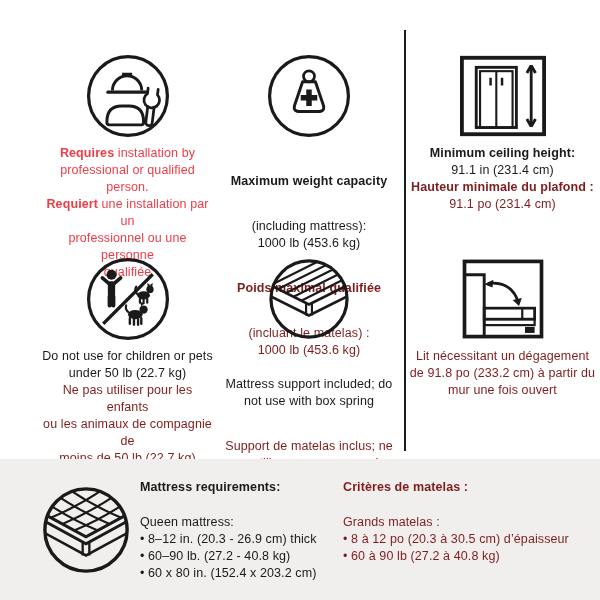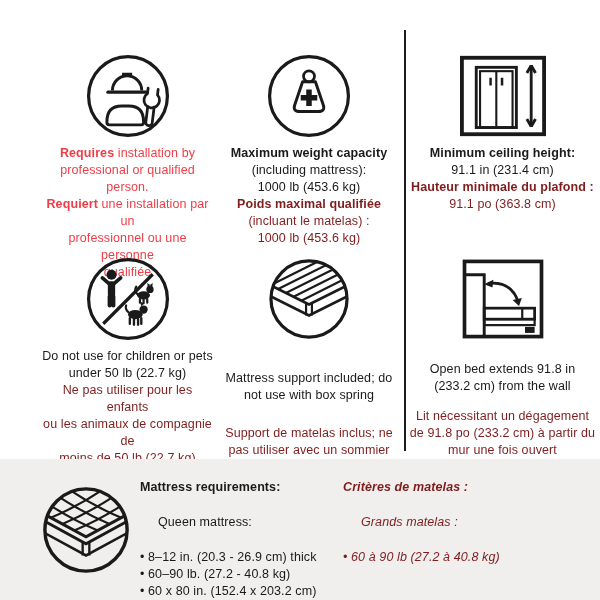--- a/index.html
+++ b/index.html
@@ -6,39 +6,39 @@
   .page{
     position:relative;width:600px;height:600px;background:#ffffff;
     font-family:"Liberation Sans",sans-serif;color:#1a1a1a;overflow:hidden;
   }
   .grid{position:absolute;top:0;left:0;width:600px;height:592px;}
   .cell{
     position:absolute;display:flex;flex-direction:column;align-items:center;
     text-align:center;box-sizing:border-box;
   }
   .r1{top:0;height:236px;padding-top:52px;}
-  .r2{top:236px;height:223px;padding-top:19px;justify-content:space-between;}
+  .r2{top:236px;height:223px;padding-top:19px;}
   .c1{left:0;width:213px;padding-left:42px;}
-  .c2{left:213px;width:192px;}
+  .c2{left:213px;width:192px;gap:28px;}
   .c3{left:405px;width:195px;}
   .icon-box{height:88px;display:flex;align-items:center;justify-content:center;margin-bottom:5px;flex:0 0 auto;}
   .txt{font-size:12.5px;line-height:17px;white-space:pre-line;letter-spacing:.1px;}
   .red{color:#ee3d47;}
   .gray{color:#7f1d1d;}
   .bold{font-weight:bold;}
   .divider{position:absolute;left:404px;top:30px;width:1.5px;height:421px;background:#1c1c1c;}
   .panel{
     position:absolute;left:0;top:459px;width:600px;height:141px;background:#f0efed;
   }
   .panel-icon{position:absolute;left:39px;top:24px;}
   .panel-block{position:absolute;top:20px;font-size:12.5px;line-height:17px;letter-spacing:.1px;}
   .pb-en{left:140px;}
-  .pb-fr{left:343px;font-style:italic;}
+  .pb-fr{left:343px;}
   .panel-title{font-weight:bold;margin:0 0 18px 0;}
-  .panel-sub{margin:18px;}
+  .panel-sub{margin:0;}
   .panel-list{margin:0;padding:0;list-style:none;}
   .panel-list li::before{content:"• ";}
   svg{display:block;}
 </style>
 </head>
 <body>
 
 <div class="page">
 
   <div class="grid">
@@ -89,21 +89,21 @@
           <rect x="24" y="19" width="34" height="59" stroke-width="2.2"></rect>
           <line x1="41" y1="19" x2="41" y2="78" stroke-width="2.2"></line>
           <path d="M35 26 v8 M47 26 v8" stroke-width="2.6"></path>
           <line x1="77.5" y1="13" x2="77.5" y2="77" stroke-width="3"></line>
           <path d="M77.5 13 l-4.5 8 M77.5 13 l4.5 8 M77.5 77 l-4.5 -8 M77.5 77 l4.5 -8" stroke-width="3"></path>
         </svg>
       </div>
       <div class="txt bold">Minimum ceiling height:</div>
       <div class="txt">91.1 in (231.4 cm)</div>
       <div class="txt bold gray">Hauteur minimale du plafond :</div>
-      <div class="txt gray">91.1 po (363.8 cm)</div>
+      <div class="txt gray">91.1 po (231.4 cm)</div>
     </div>
 
     <div class="cell r2 c1">
       <div class="icon-box">
         <svg viewBox="0 0 96 96" width="88" height="88">
           <g fill="#1a1a1a" stroke="none">
             <circle cx="30" cy="21.5" r="5.5"></circle>
             <rect x="26" y="28.5" width="8" height="17" rx="3"></rect>
             <ellipse cx="65" cy="44" rx="7" ry="4.5"></ellipse>
             <circle cx="72" cy="37.5" r="4"></circle>
@@ -161,22 +161,20 @@
           <path d="M6 21.5 H27.5 V89" stroke-width="3.2"></path>
           <rect x="27.5" y="58" width="55" height="12" stroke-width="3"></rect>
           <line x1="69" y1="58" x2="69" y2="70" stroke-width="2.4"></line>
           <rect x="27.5" y="70" width="55" height="6.5" stroke-width="2.4"></rect>
           <rect x="72" y="78.5" width="10.5" height="6.5" fill="#1a1a1a" stroke="none"></rect>
           <path d="M31.5 31 Q57 28 64.5 51" stroke-width="3"></path>
           <polygon points="27.5,32 37.5,27 36.5,35.5" fill="#1a1a1a" stroke="none"></polygon>
           <polygon points="65.5,55.5 58.5,49 68.5,47" fill="#1a1a1a" stroke="none"></polygon>
         </svg>
       </div>
-      <div class="txt">Open bed extends 91.8 in
-(233.2 cm) from the wall</div>
       <div class="txt gray">Lit nécessitant un dégagement
 de 91.8 po (233.2 cm) à partir du
 mur une fois ouvert</div>
     </div>
 
   </div>
 
   <div class="divider"></div>
 
   <div class="panel">
@@ -206,18 +204,19 @@
         <li>8–12 in. (20.3 - 26.9 cm) thick</li>
         <li>60–90 lb. (27.2 - 40.8 kg)</li>
         <li>60 x 80 in. (152.4 x 203.2 cm)</li>
       </ul>
     </div>
 
     <div class="panel-block pb-fr gray">
       <p class="panel-title">Critères de matelas :</p>
       <p class="panel-sub">Grands matelas :</p>
       <ul class="panel-list">
+        <li>8 à 12 po (20.3 à 30.5 cm) d’épaisseur</li>
         <li>60 à 90 lb (27.2 à 40.8 kg)</li>
       </ul>
     </div>
   </div>
 
 </div>
 
 </body></html>

